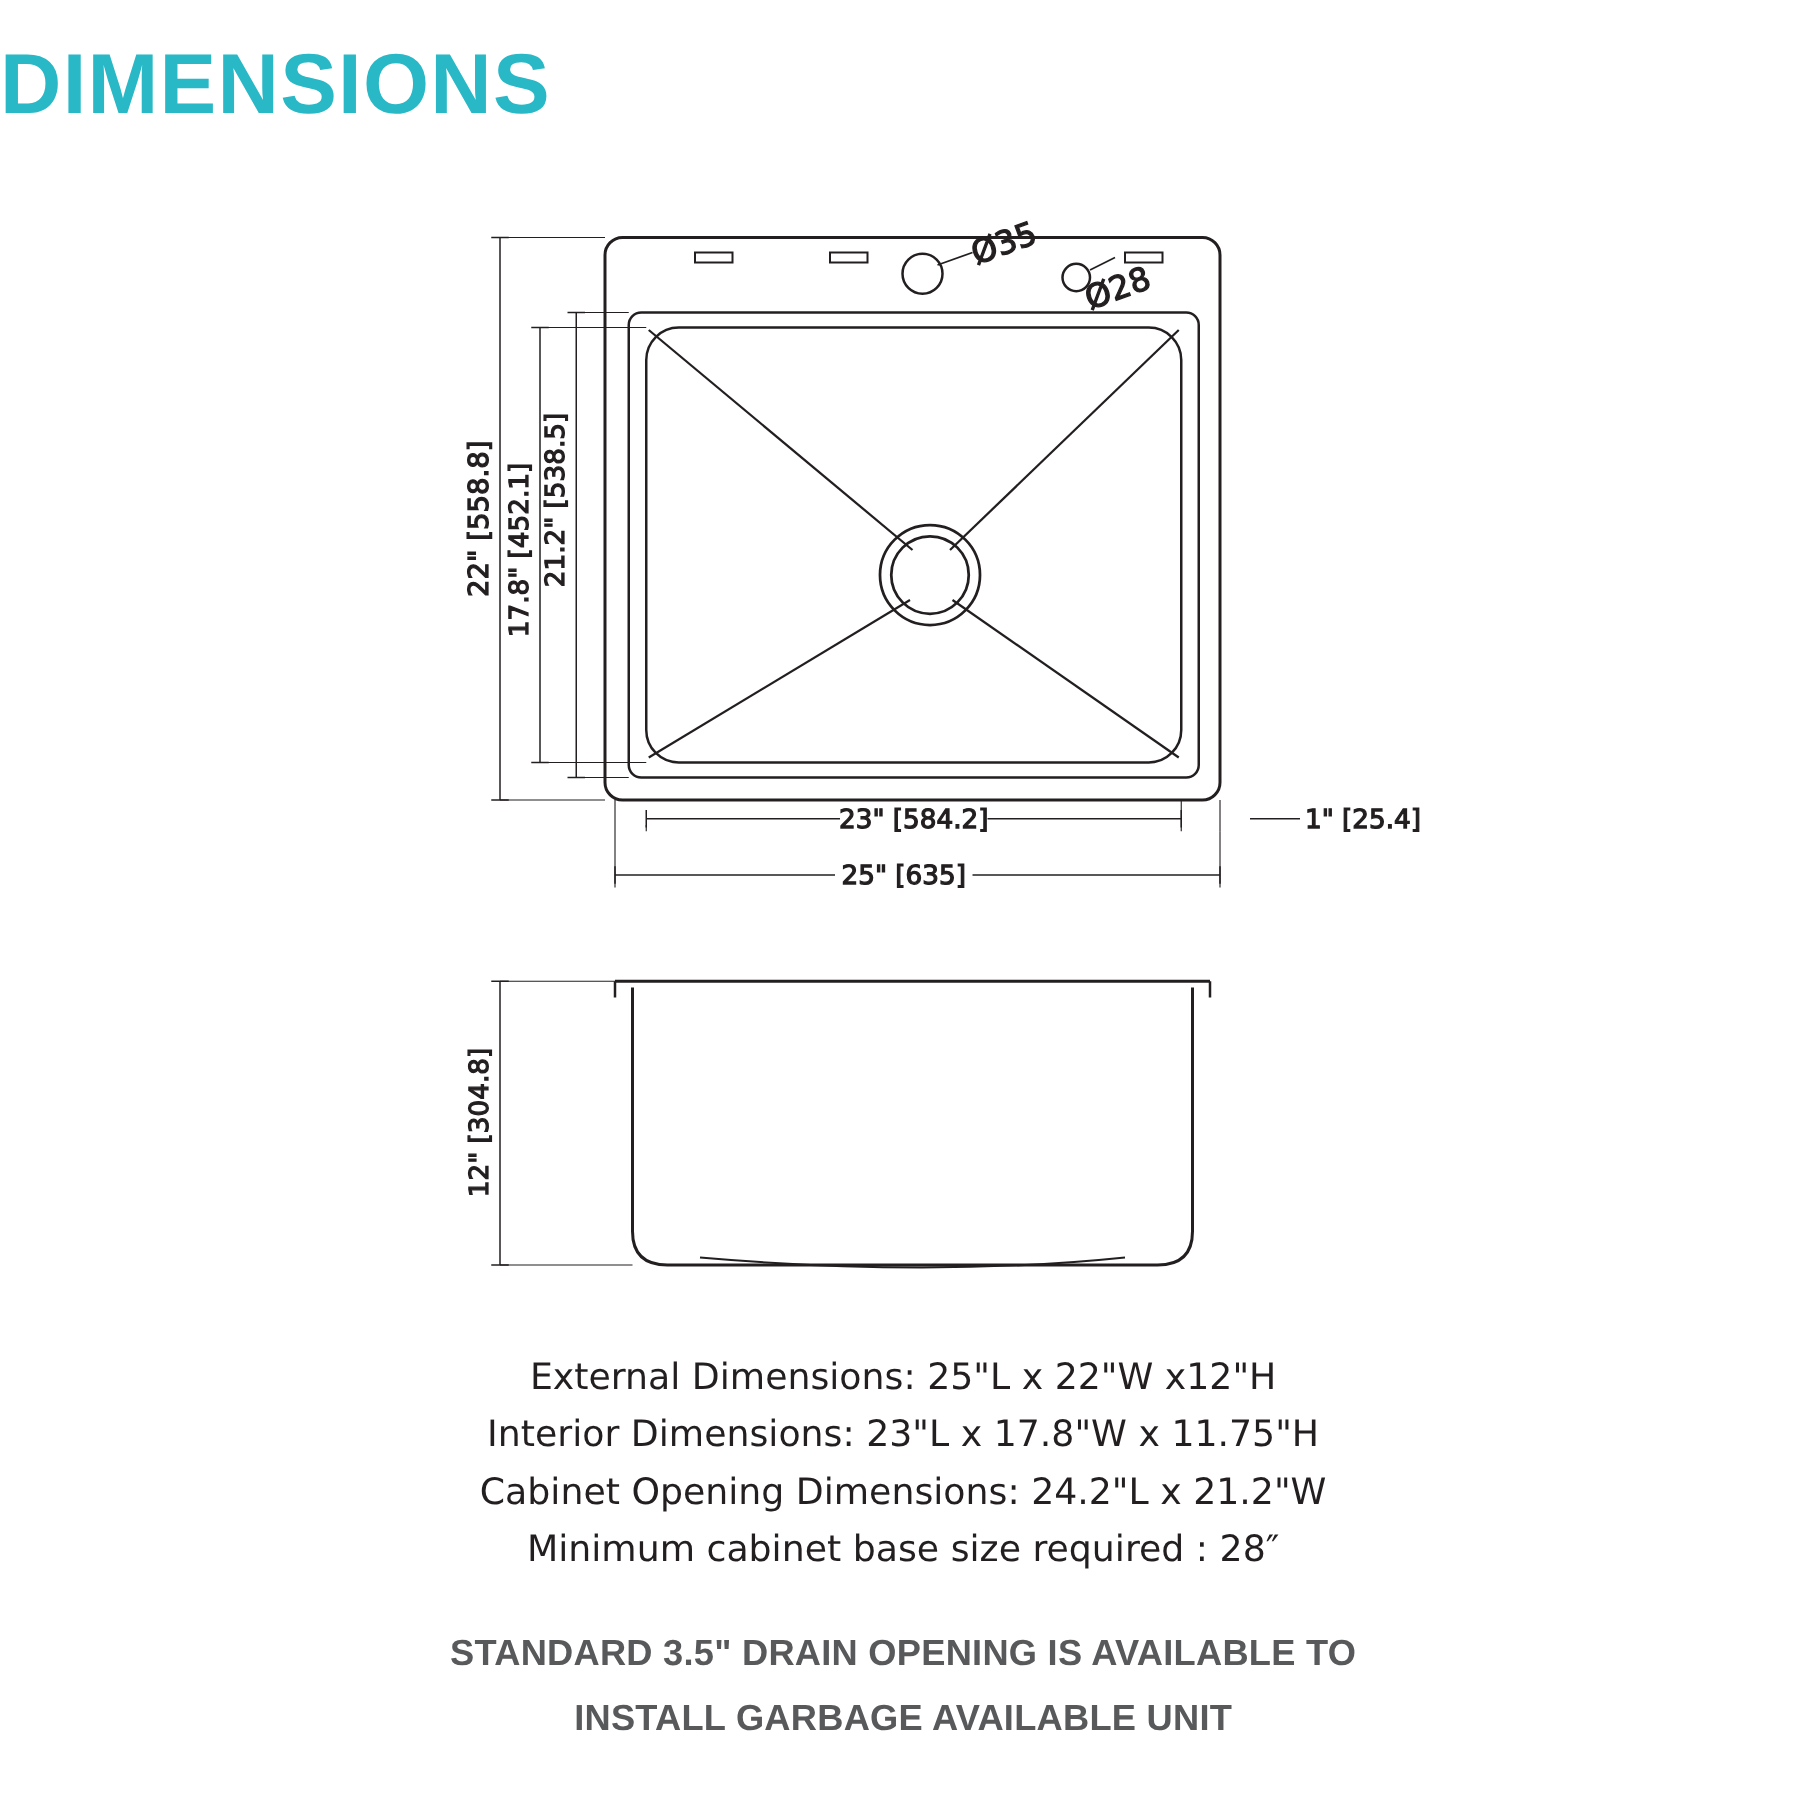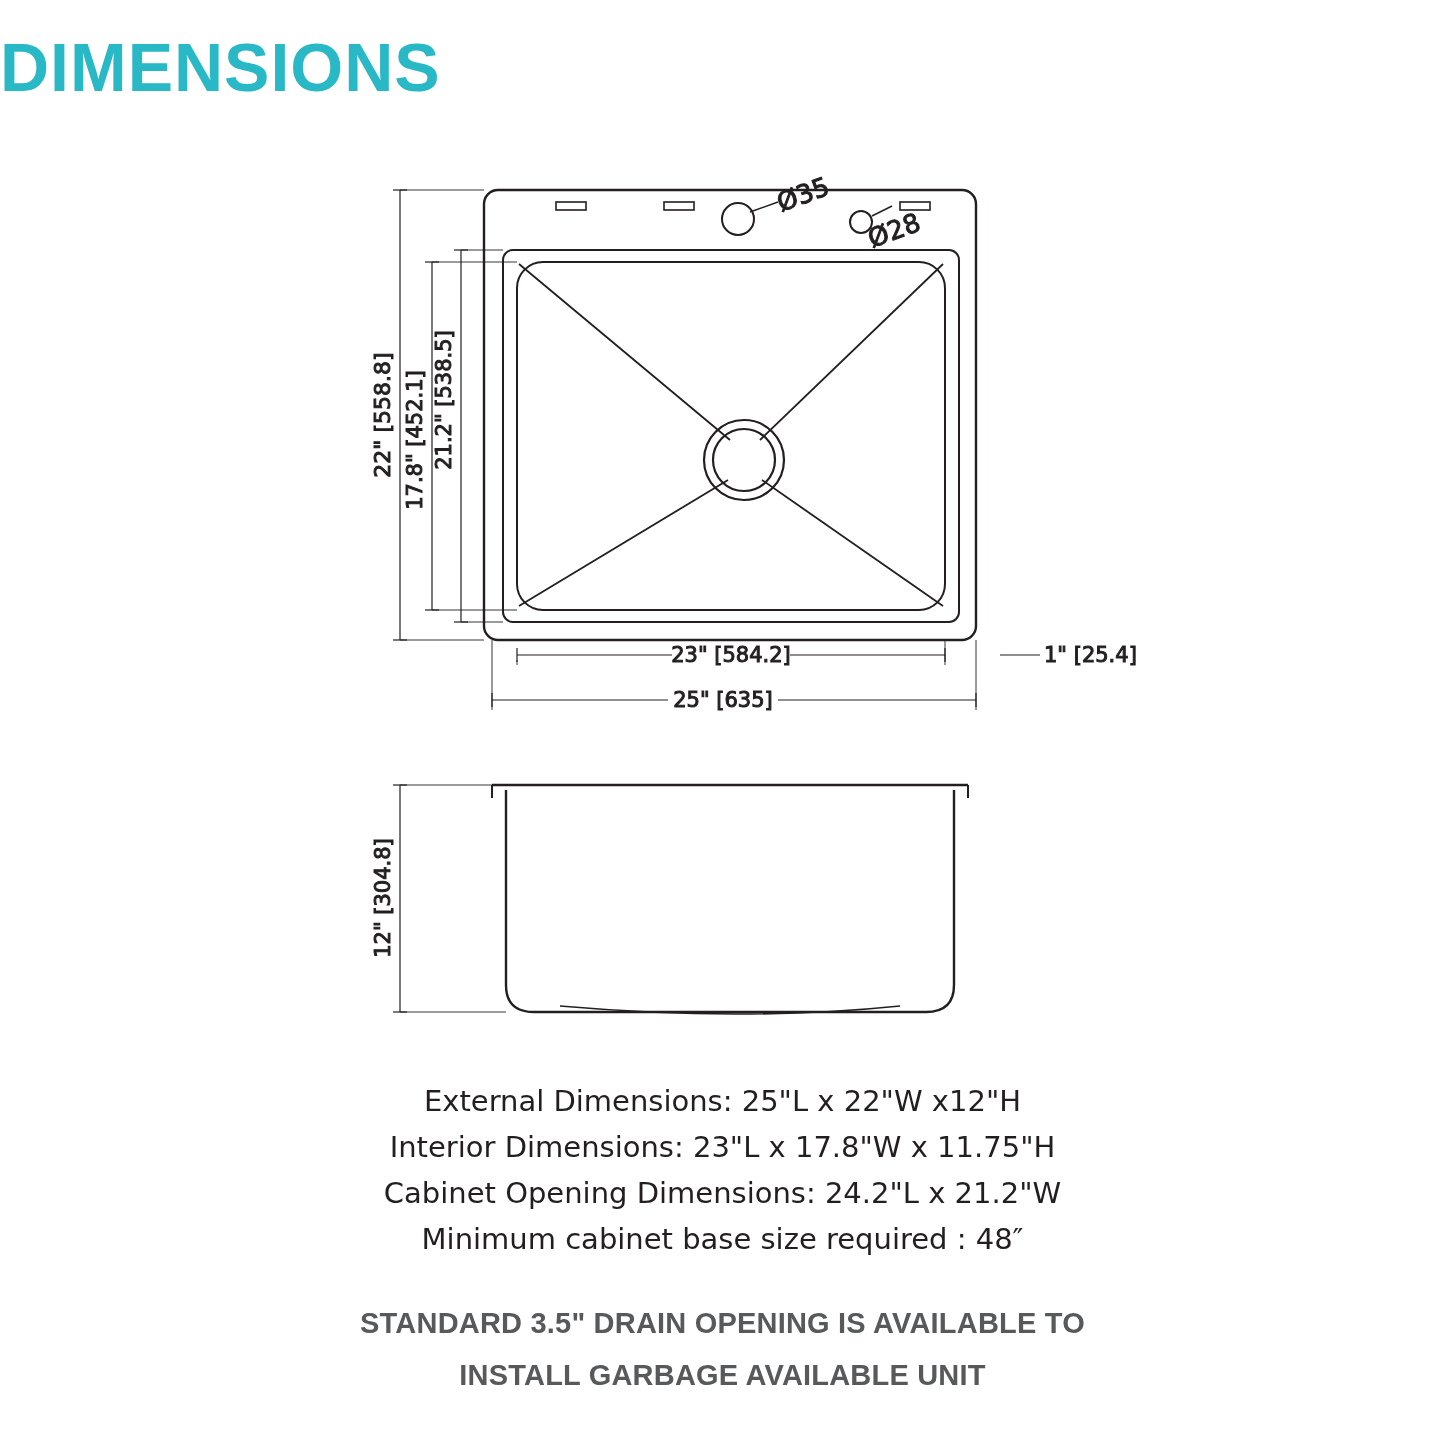--- a/index.html
+++ b/index.html
@@ -169,21 +169,21 @@
         <line x1="400" y1="862" x2="506" y2="862" stroke-width="0.9"></line>
         <text x="390" y="748" font-size="21" text-anchor="middle" transform="rotate(-90 390 748)">12" [304.8]</text>
       </g>
     </svg>
   </div>
 
   <div class="specs">
     <div class="spec-line">External Dimensions: 25"L x 22"W x12"H</div>
     <div class="spec-line">Interior Dimensions: 23"L x 17.8"W x 11.75"H</div>
     <div class="spec-line">Cabinet Opening Dimensions: 24.2"L x 21.2"W</div>
-    <div class="spec-line">Minimum cabinet base size required : 48″</div>
+    <div class="spec-line">Minimum cabinet base size required : 28″</div>
   </div>
 
   <div class="footer">
     <div class="footer-line">STANDARD 3.5" DRAIN OPENING IS AVAILABLE TO</div>
     <div class="footer-line">INSTALL GARBAGE AVAILABLE UNIT</div>
   </div>
 
 </div>
 
 </body></html>

